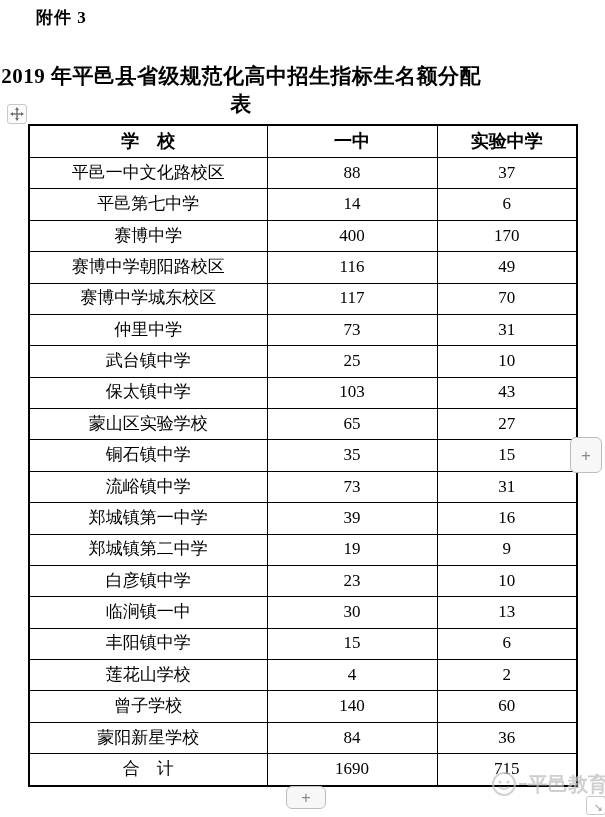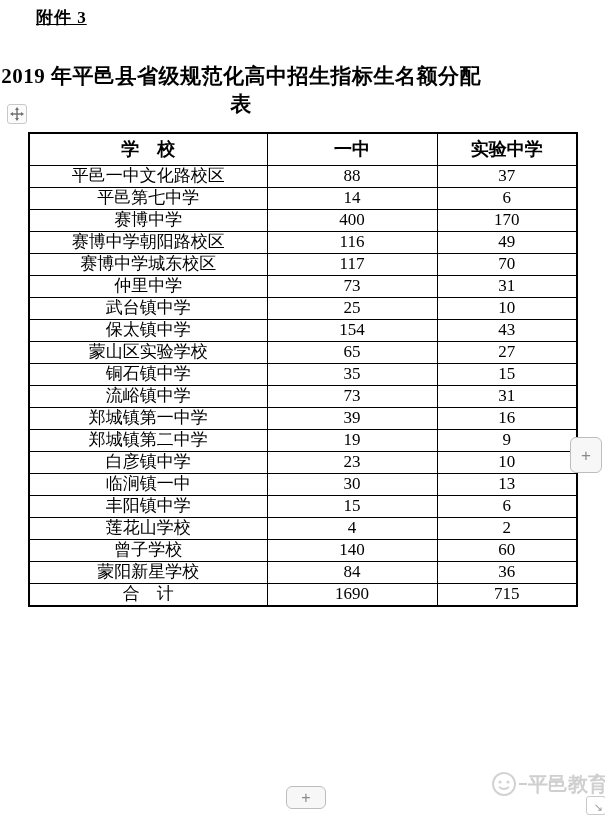--- a/index.html
+++ b/index.html
@@ -1,33 +1,33 @@
 <!DOCTYPE html>
 <html><head>
 <meta charset="utf-8">
 <style>
   html,body{margin:0;padding:0;}
   .page{
     position:relative;width:605px;height:817px;background:#ffffff;
     font-family:"Liberation Serif","DejaVu Serif",serif;color:#000;overflow:hidden;
   }
   .attachment{
-    position:absolute;left:36px;top:6px;font-size:17px;font-weight:bold;letter-spacing:1px;text-decoration:underline;
+    position:absolute;left:36px;top:6px;font-size:17px;font-weight:bold;letter-spacing:1px;
   }
   .title{
     position:absolute;left:0;top:62px;width:482px;margin:0;text-align:center;
     font-size:21px;font-weight:bold;letter-spacing:0.5px;
   }
   .move-handle{
     position:absolute;left:7px;top:104px;width:20px;height:20px;padding:0;
     background:#fbfbfb;border:1px solid #c9c9c9;border-radius:3px;
     display:flex;align-items:center;justify-content:center;cursor:move;
   }
   table.alloc{
-    position:absolute;left:28px;top:132px;width:548px;height:475px;
+    position:absolute;left:28px;top:124px;width:548px;height:663px;
     border-collapse:collapse;table-layout:fixed;border:2px solid #000;padding-left:12px;
   }
   table.alloc th,table.alloc td{
     border:1px solid #000;text-align:center;vertical-align:middle;
     padding:0;font-size:17px;line-height:1.1;overflow:hidden;
   }
   table.alloc th{height:31px;font-size:18px;font-weight:bold;}
   .add-col{
     position:absolute;left:570px;top:437px;width:32px;height:36px;
     background:#f7f7f7;border:1px solid #bdbdbd;border-radius:6px;
@@ -123,21 +123,21 @@
           <td>73</td>
           <td>31</td>
         </tr>
         <tr>
           <td>武台镇中学</td>
           <td>25</td>
           <td>10</td>
         </tr>
         <tr>
           <td>保太镇中学</td>
-          <td>154</td>
+          <td>103</td>
           <td>43</td>
         </tr>
         <tr>
           <td>蒙山区实验学校</td>
           <td>65</td>
           <td>27</td>
         </tr>
         <tr>
           <td>铜石镇中学</td>
           <td>35</td>

